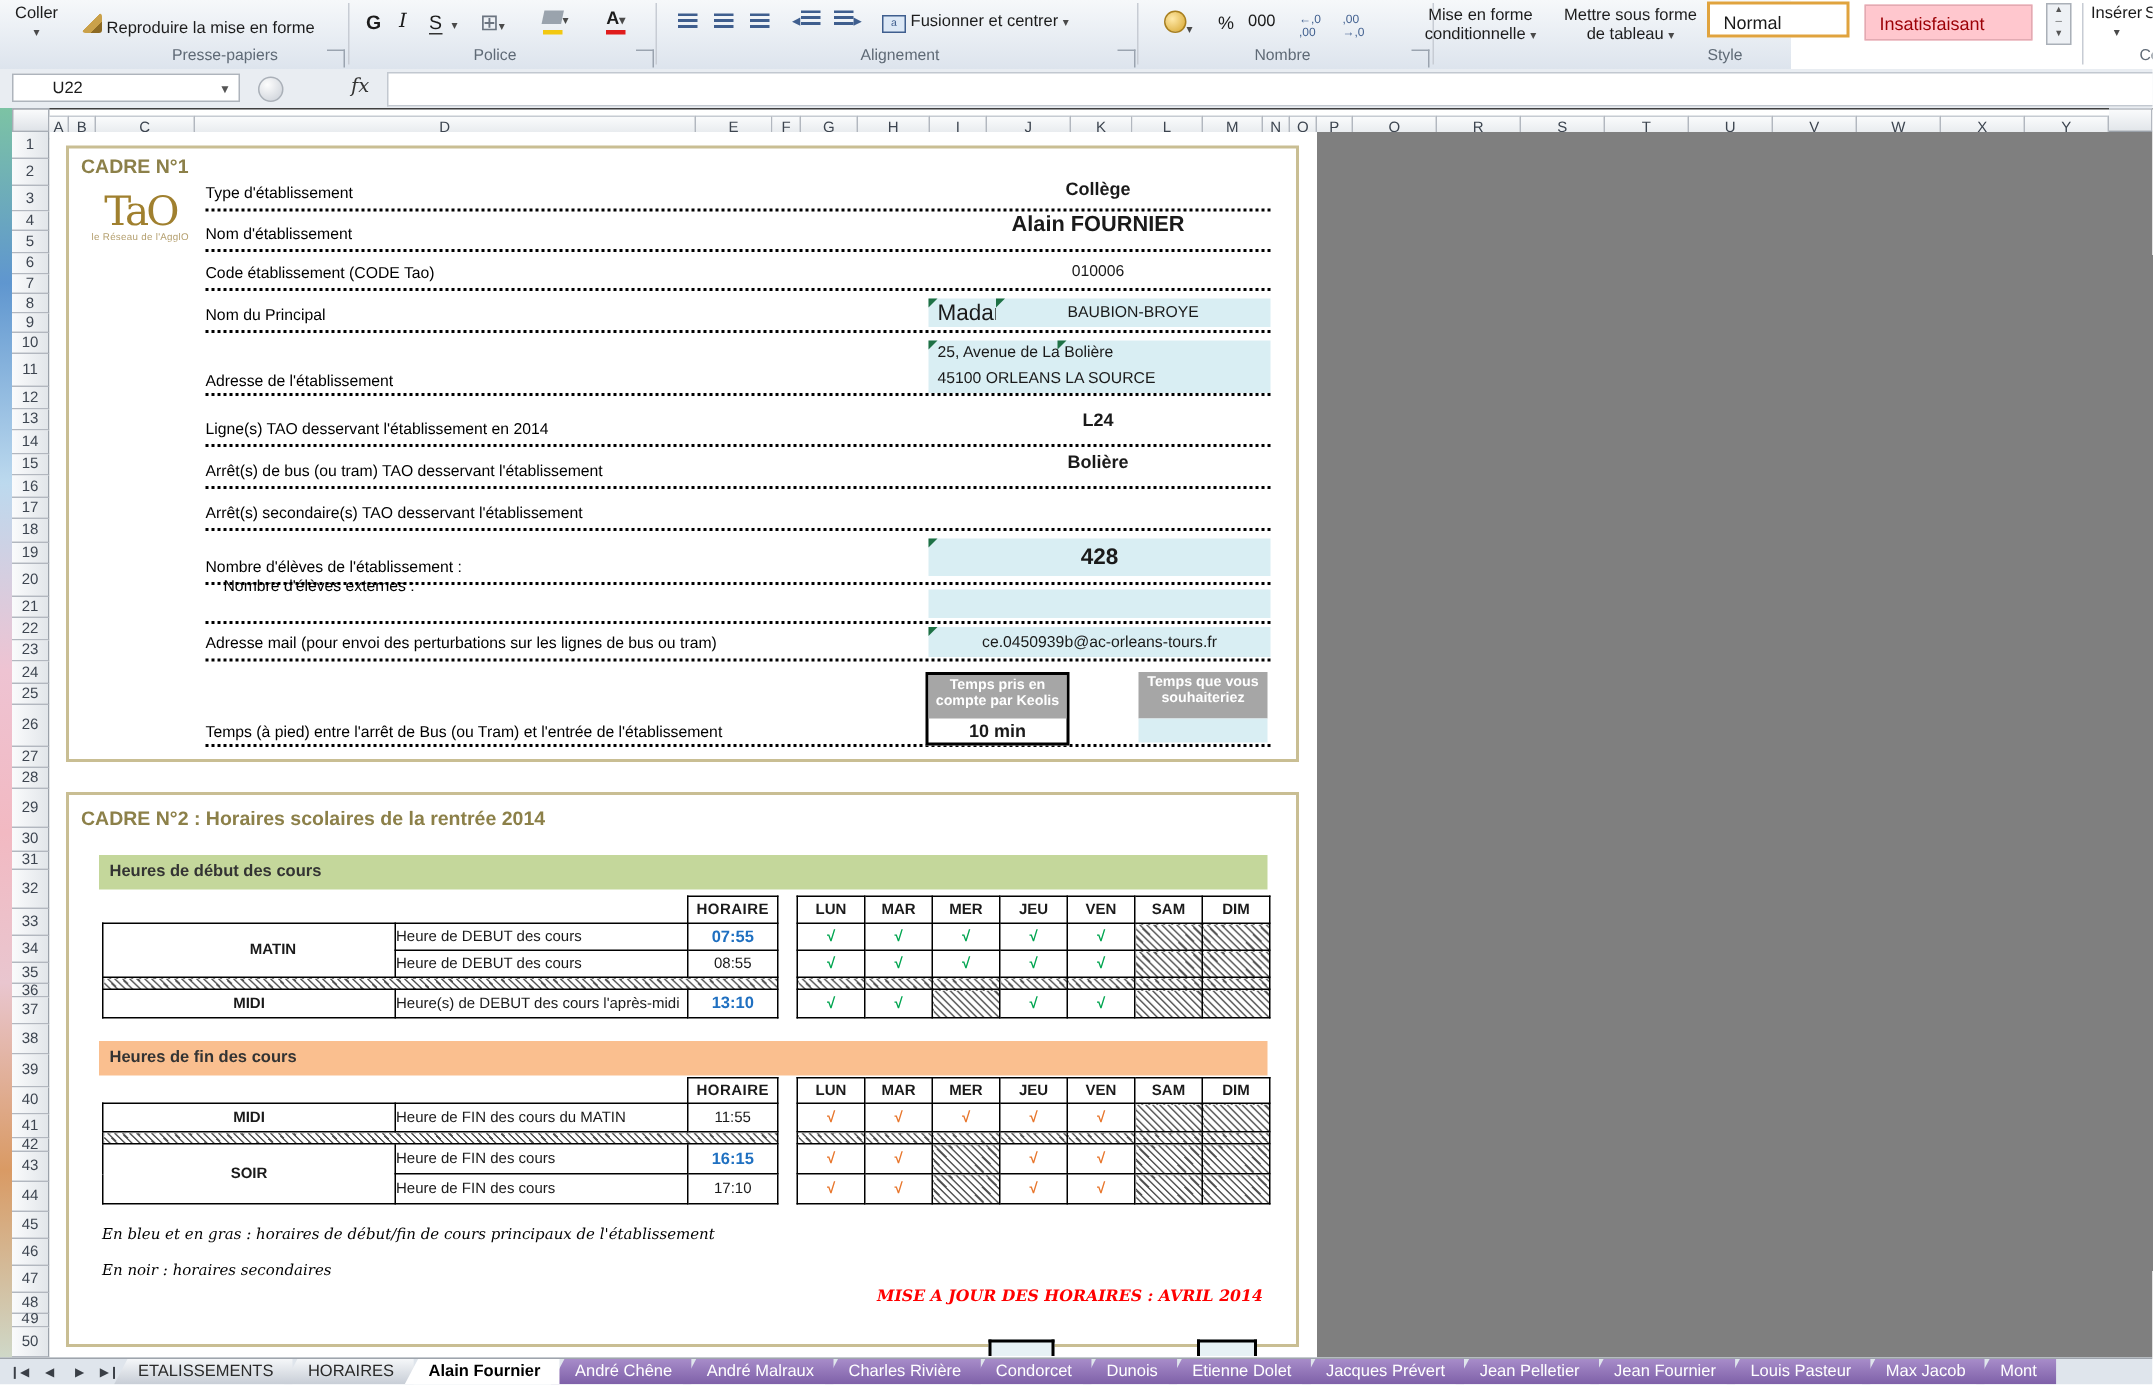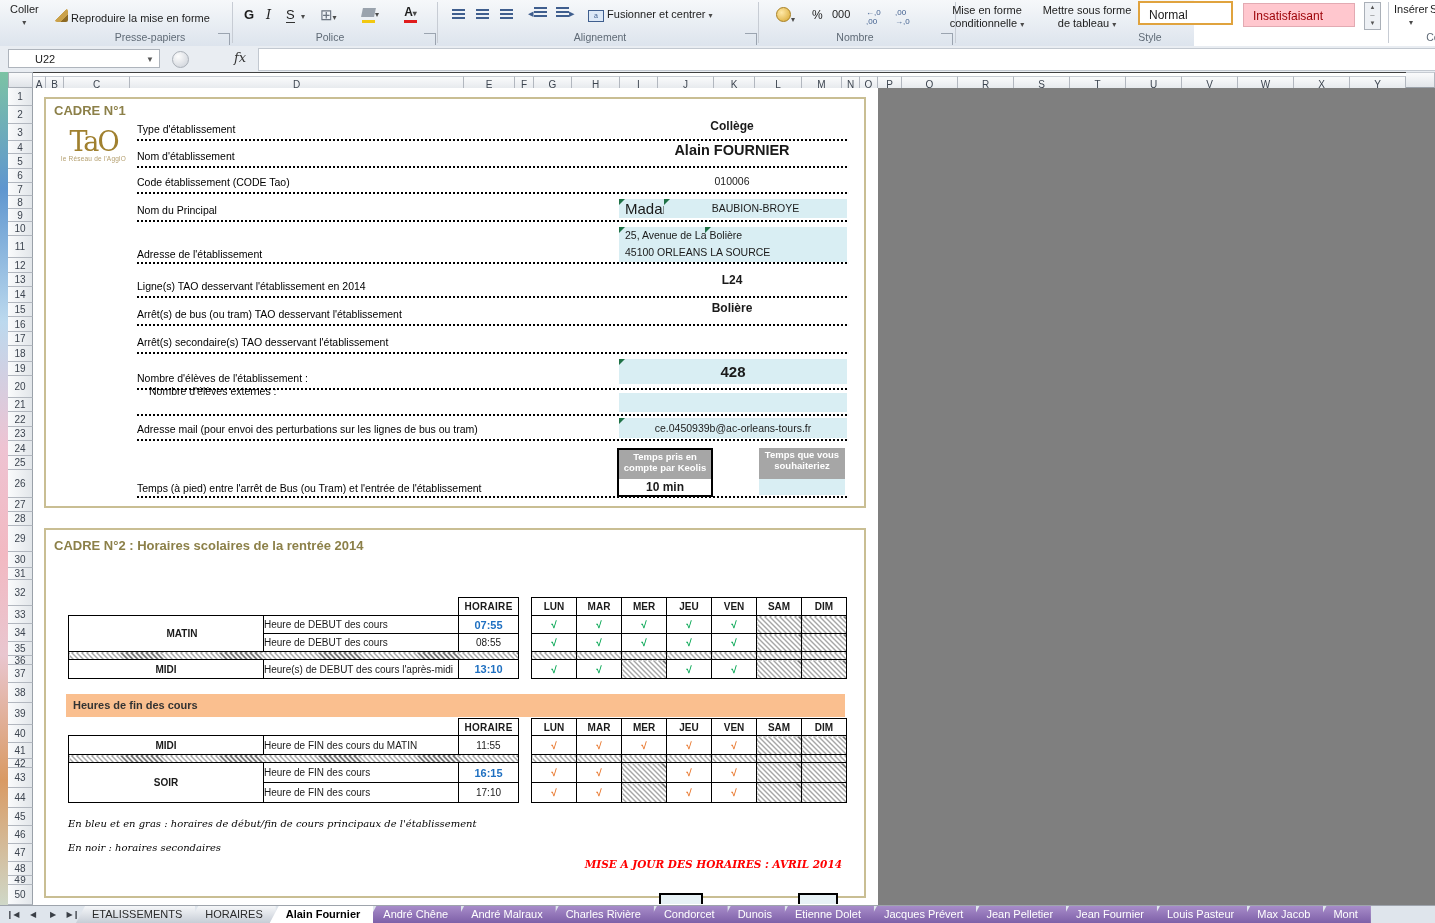--- a/index.html
+++ b/index.html
@@ -287,20 +287,21 @@
     </div>
     <div class="abs" style="left:713px;top:349px;width:86px;height:47px;">
       <div class="grayhead" style="left:0;top:0;width:86px;height:31px;">Temps que vous souhaiteriez</div>
       <div class="bluecell" style="left:0;top:31px;width:86px;height:16px;"></div>
     </div>
   </div>
 
   <div class="cadre" style="left:11px;top:440px;width:822px;height:370px;">
     <div class="ctitle" style="left:8px;top:8px;">CADRE N°2 : Horaires scolaires de la rentrée 2014</div>
 
+    <div class="secbar" style="left:20px;top:40px;background:#c4d79b;">Heures de début des cours</div>
     <div id="t1L">
         <table class="sched" style="left: 22px; top: 67px; width: 451px;">
           <tbody>
             <tr style="height: 18px;">
               <td class="nob" colspan="2"></td>
               <td class="hor" style="width: 60px;">HORAIRE</td>
             </tr>
             <tr style="height: 18px;">
               <td class="per" rowspan="2" style="width: 64px; padding-left: 32px;">MATIN</td>
               <td class="desc">Heure de DEBUT des cours</td>

